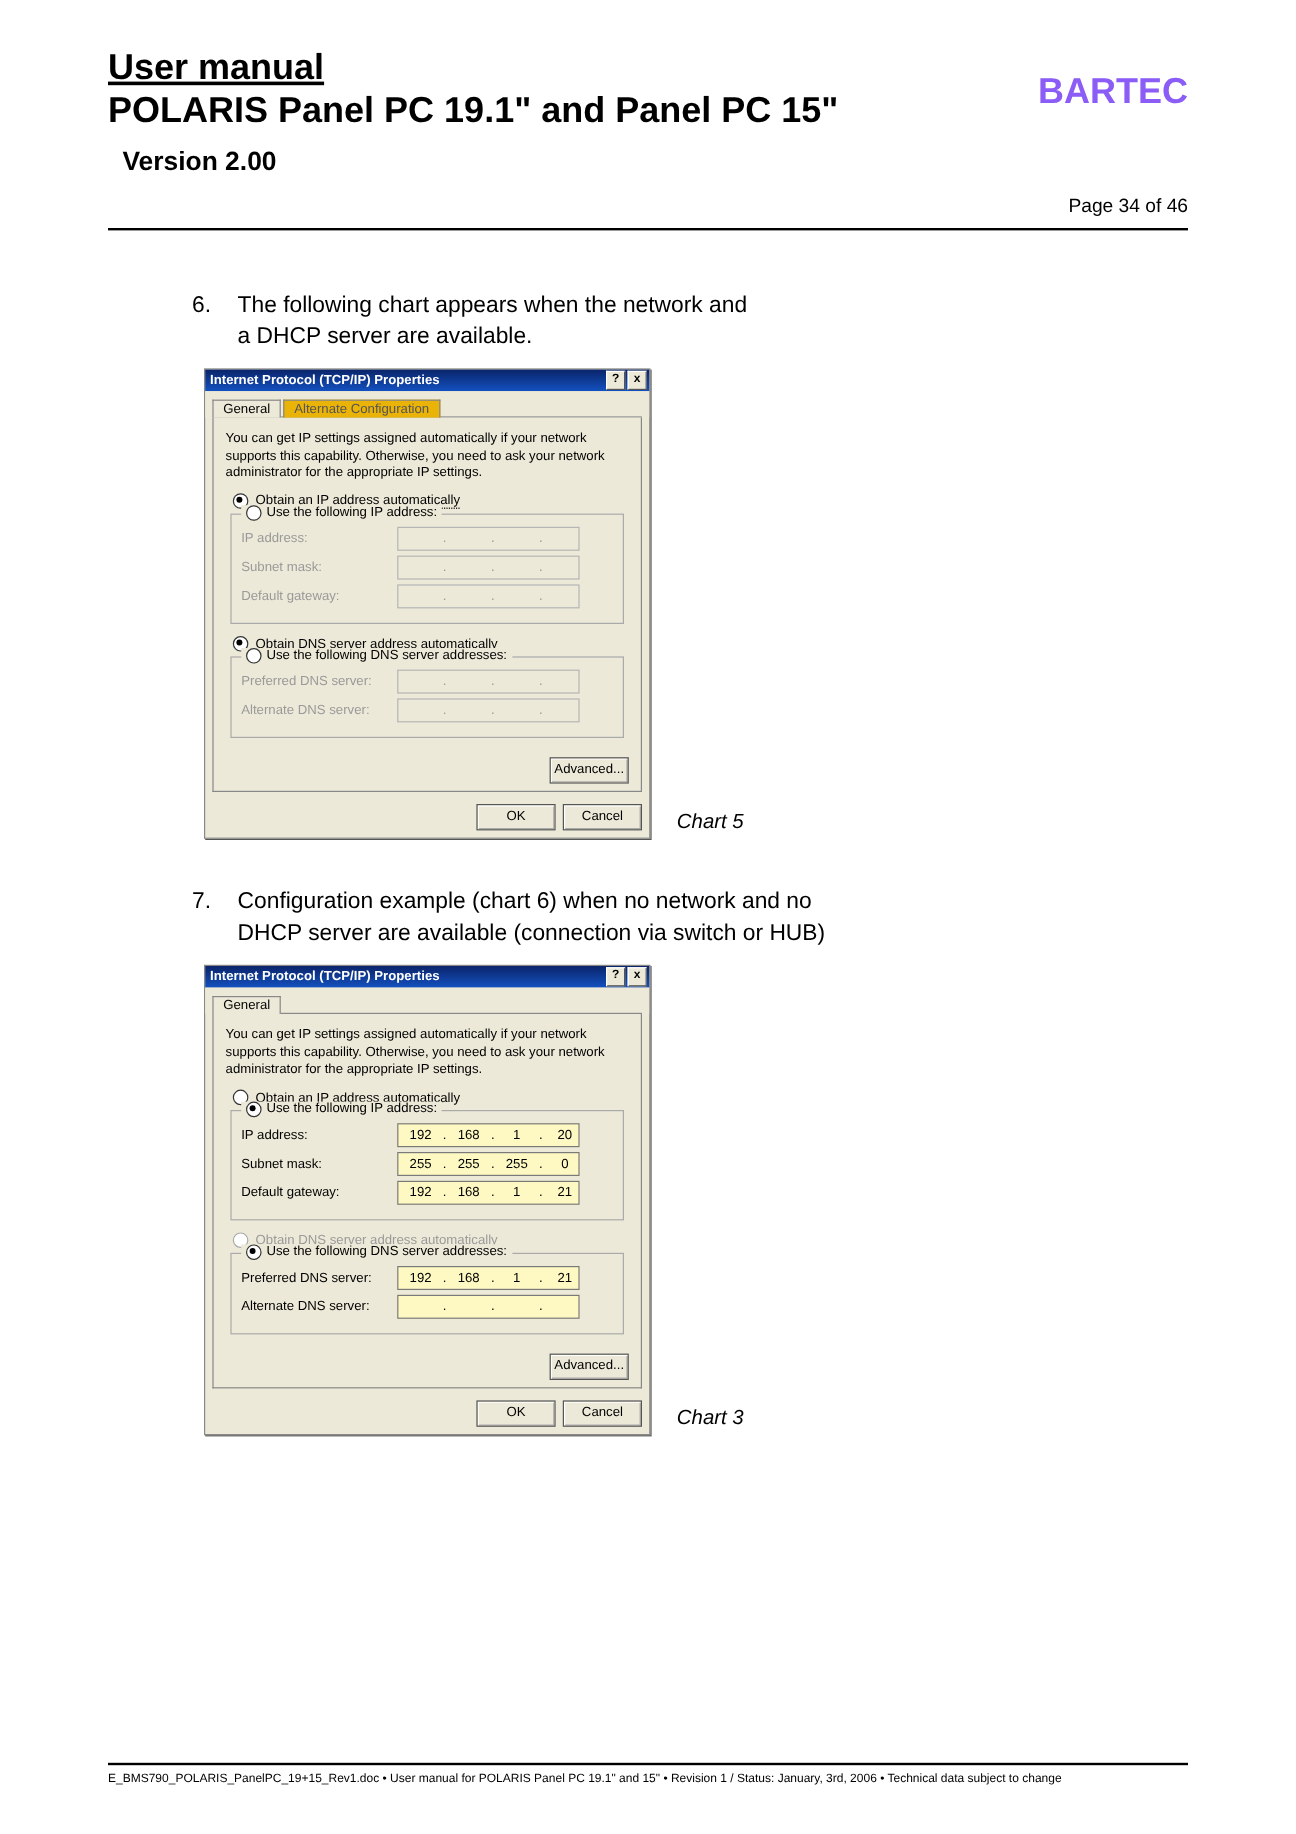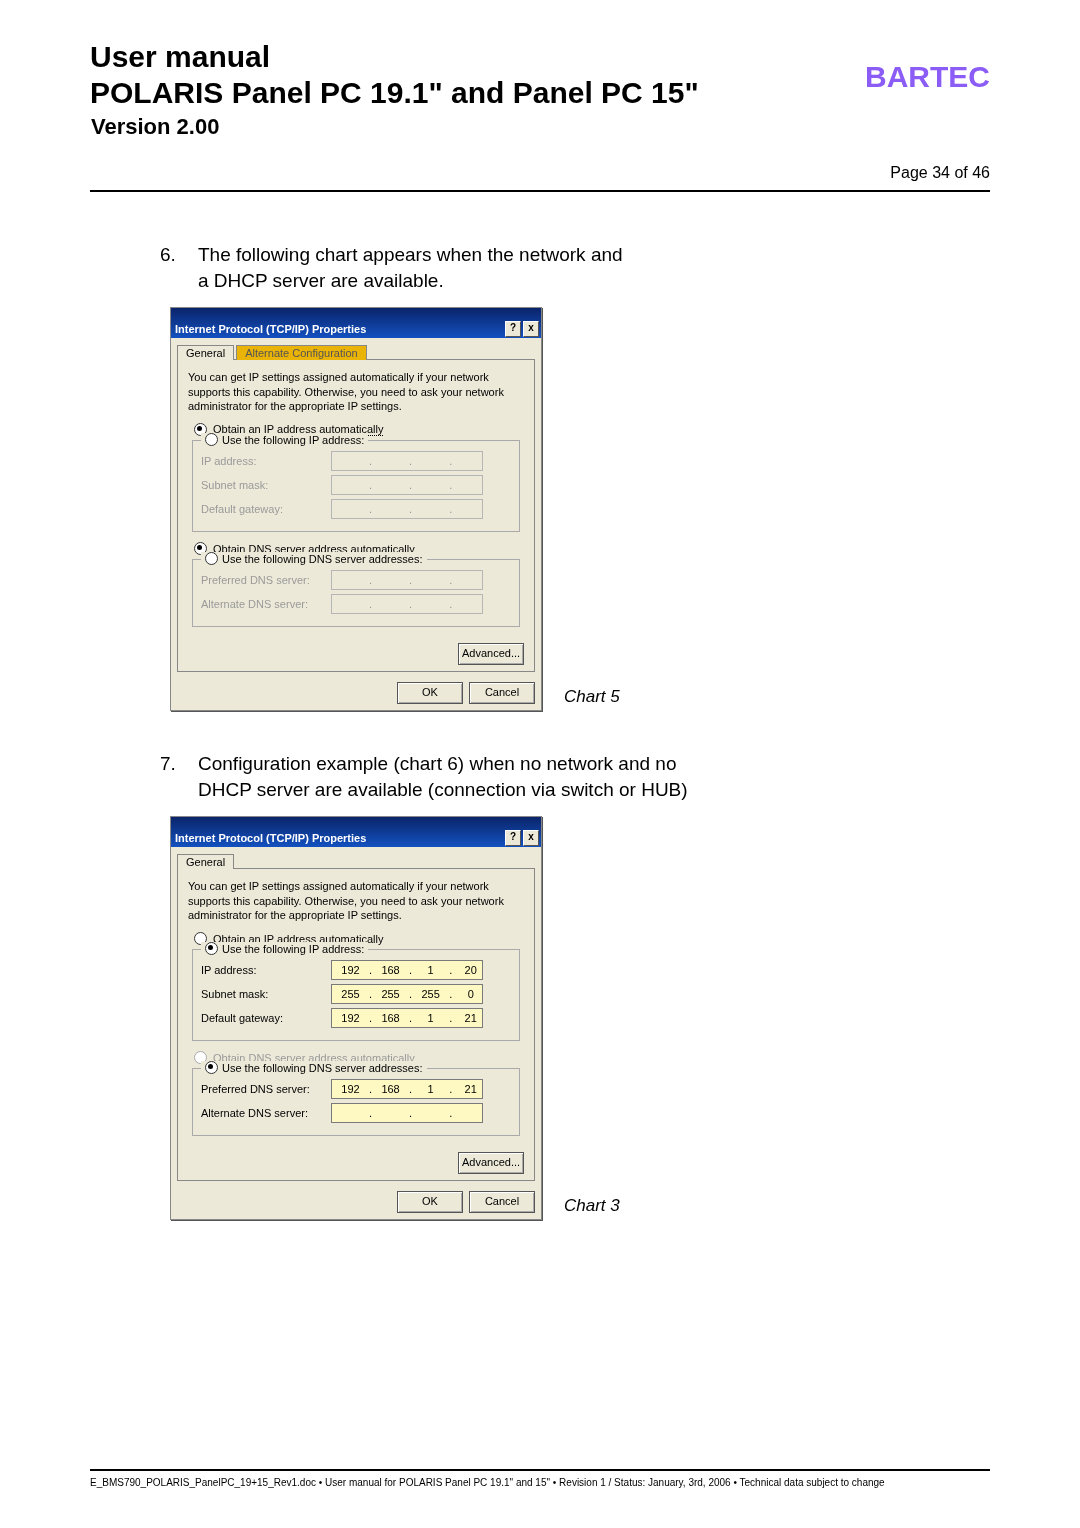--- a/index.html
+++ b/index.html
@@ -14,24 +14,24 @@
   }
   .page {
     padding: 40px 90px 0 90px;
   }
   .header-row {
     display: flex;
     justify-content: space-between;
     align-items: flex-start;
   }
   .header-left { flex: 1; }
-  .h-manual { font-size: 30px; font-weight: bold; margin: 0 0 2px 0; }
+  .h-manual { font-size: 30px; font-weight: bold; margin: 0 0 2px 0; text-decoration: underline; }
   .h-polaris { font-size: 30px; font-weight: bold; margin: 0 0 4px 0; }
   .h-polaris .red { color: #000000; }
-  .h-version { font-size: 22px; font-weight: bold; margin: 1px; }
+  .h-version { font-size: 22px; font-weight: bold; margin: 12px; }
   .page-number { font-size: 16px; text-align: right; padding-top: 70px; white-space: nowrap; }
   .brand { font-family: Arial, sans-serif; font-size: 30px; font-weight: 900; color: #8b5cf6; letter-spacing: 0px; padding-top: 20px;}
   hr.topline { border: none; border-top: 2px solid #000; margin: 8px 0 0 0; }
   .content { padding: 50px 0 0 70px; }
   .step { display: flex; font-size: 19px; line-height: 1.35; margin-bottom: 14px; }
   .step-num { width: 38px; flex: 0 0 38px; }
   .step-text { flex: 1; }
 
   
   .dialog-wrap { display: flex; align-items: flex-end; margin: 0 0 40px 0;}
@@ -46,37 +46,37 @@
     margin-left: 10px;
   }
   .titlebar {
     background: linear-gradient(#0a246a, #1351c0);
     color: #fff;
     font-weight: bold;
     height: 18px;
     display: flex;
     align-items: center;
     justify-content: space-between;
-    padding: 12px 2px 0 4px;
+    padding: 0 2px 0 4px;
     font-size: 11px;
   }
   .titlebar-buttons { display: flex; gap: 2px; }
   .tbbtn { width: 14px; height: 14px; background: #ece9d8; border: 1px solid #fff; border-right-color:#555; border-bottom-color:#555; color:#000; font-size:10px; line-height:12px; text-align:center; font-weight:bold;}
   .tabs { background:#ece9d8; padding: 6px 6px 0 6px; }
   .tabrow { display:flex; border-bottom:1px solid #888;}
   .tab { background:#ece9d8; border:1px solid #888; border-bottom:none; padding:1px 8px; font-size:11px; margin-right:2px; position:relative; top:1px;}
   .tab.inactive { background:#eab308; color:#555;}
   .tabpane { border:1px solid #888; border-top:none; background:#ece9d8; padding: 10px 10px 6px 10px; margin:0 6px 6px 6px;}
   .desc { font-size: 11px; line-height: 1.3; margin-bottom: 10px; }
   .radio-row { display:flex; align-items:center; gap:6px; margin:2px 0 4px 6px; font-size:11px;}
   .radio { width:11px; height:11px; border:1px solid #333; border-radius:50%; display:inline-block; position:relative; background:#fff;}
   .radio.sel::after { content:""; position:absolute; width:5px; height:5px; background:#000; border-radius:50%; left:2px; top:2px;}
   .radio.dis { border-color:#aaa;}
   .group { border:1px solid #aaa; margin: 2px 4px 10px 4px; padding: 6px 8px 8px 8px; position:relative;}
-  .group-legend { position:absolute; top:-8px; left:8px; background:#ece9d8; padding:0 4px; font-size:11px; display:flex; align-items:center; gap:4px;}
+  .group-legend { position:absolute; top:-8px; left:8px; background:#ece9d8; padding:0 4px; font-size:11px; display:flex; gap:4px;}
   .field-row { display:flex; align-items:center; margin:4px 0; font-size:11px;}
   .field-row label { flex:0 0 130px; }
   .field-row label.dis { color:#9a9a9a;}
   .ipbox { display:flex; width:150px; height:18px; border:1px solid #7a7a7a; background:#fef9c3;}
   .ipbox.dis { background:#ece9d8; border-color:#b5b5b5;}
   .ipbox input { border:none; width:33px; text-align:center; font-size:11px; outline:none; background:transparent; color:#000;}
   .ipbox .dot { width:4px; text-align:center; line-height:18px; color:#000;}
   .ipbox.dis .dot { color:#9a9a9a;}
   .btnrow { display:flex; justify-content:flex-end; gap:6px; padding:4px 6px 6px 6px;}
   .btnrow.pane-inner { padding:6px 0 0 0;}

